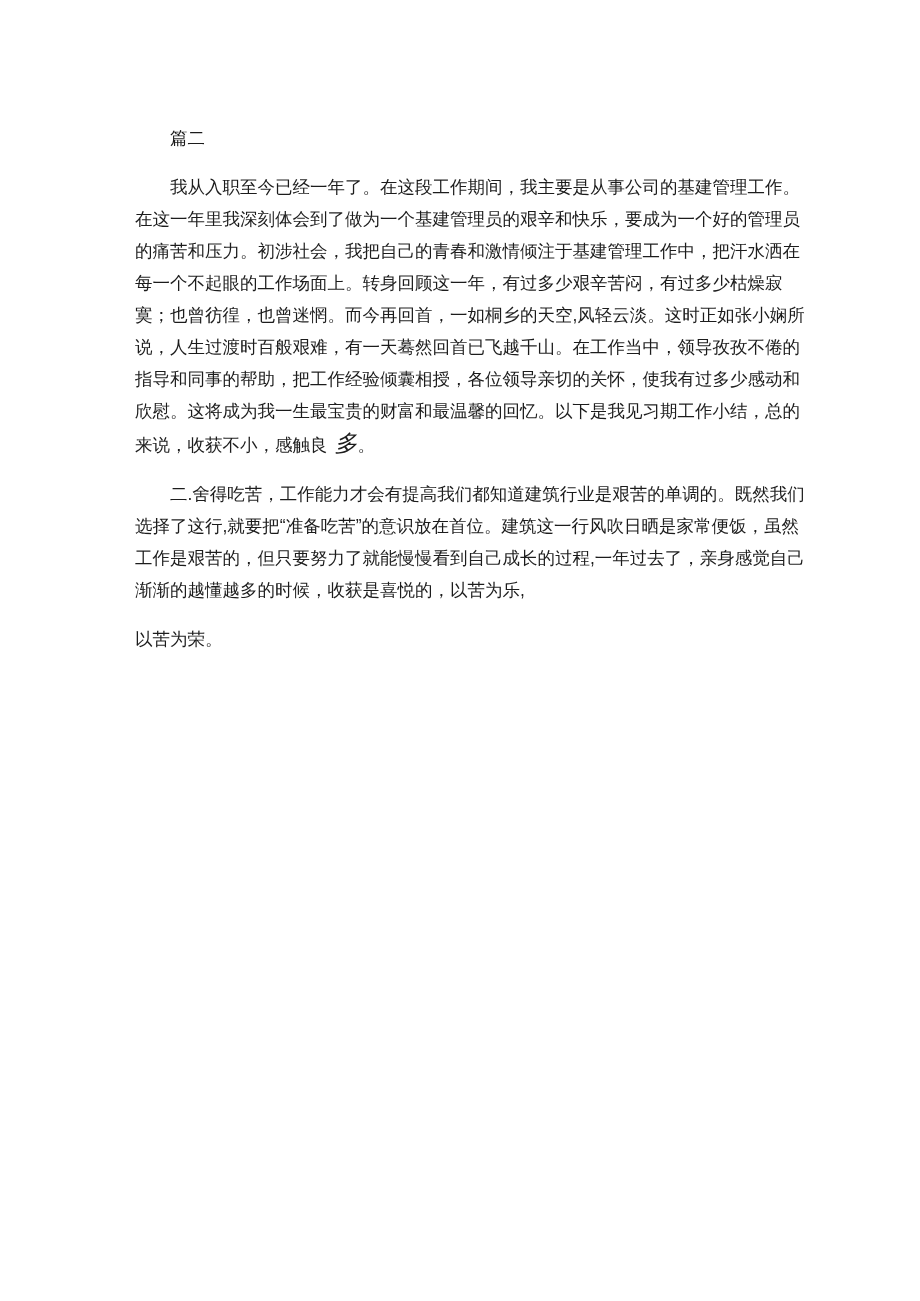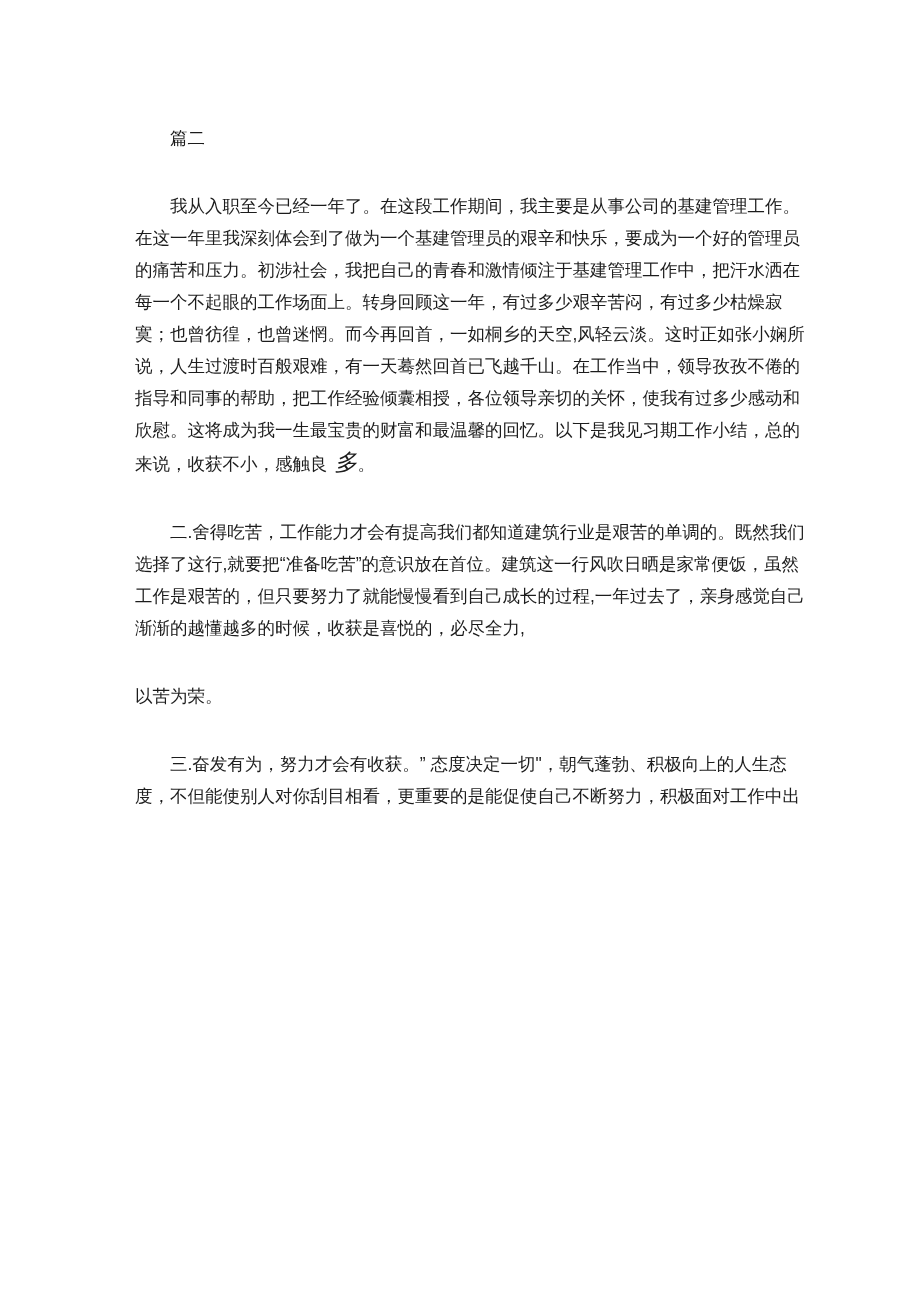--- a/index.html
+++ b/index.html
@@ -14,21 +14,21 @@
     overflow: hidden;
   }
   .page {
     box-sizing: border-box;
     width: 920px;
     height: 1301px;
     background: #ffffff;
     padding: 122px 105px 0 135px;
   }
   .para {
-    margin: 36px 0;
+    margin: 17px 0;
     font-size: 17.5px;
     line-height: 32px;
     color: #1c1c1c;
     text-indent: 2em;
     text-align: left;
     letter-spacing: 0;
   }
   .para.first {
     margin-top: 0;
   }
@@ -47,19 +47,18 @@
 <body>
 
 <div class="page">
 
   <p class="para first">篇二</p>
 
   <p class="para"><span>我从入职至今已经一年了。在这段工作期间，我主要是从事公司的基建管理工作。在这一年里我深刻体会到了做为一个基建管理员的艰辛和快乐，要成为一个好的管理员的痛苦和压力。初涉社会，我把自己的青春和激情倾注于基建管理工作中，把汗水洒在每一个不起眼的工作场面上。转身回顾这一年，有过多少艰辛苦闷，有过多少枯燥寂寞；也曾彷徨，也曾迷惘。而今再回首，一如桐乡的天空,风轻云淡。这时正如张小娴所说，人生过渡时百般艰难，有一天蓦然回首已飞越千山。在工作当中，领导孜孜不倦的指导和同事的帮助，把工作经验倾囊相授，各位领导亲切的关怀，使我有过多少感动和欣慰。这将成为我一生最宝贵的财富和最温馨的回忆。以下是我见习期工作小结，总的来说，收获不小，感触良</span><span class="script-char">多</span><span>。</span></p>
 
 
 
-  <p class="para">二.舍得吃苦，工作能力才会有提高我们都知道建筑行业是艰苦的单调的。既然我们选择了这行,就要把“准备吃苦”的意识放在首位。建筑这一行风吹日晒是家常便饭，虽然工作是艰苦的，但只要努力了就能慢慢看到自己成长的过程,一年过去了，亲身感觉自己渐渐的越懂越多的时候，收获是喜悦的，必尽全力,</p>
+  <p class="para">二.舍得吃苦，工作能力才会有提高我们都知道建筑行业是艰苦的单调的。既然我们选择了这行,就要把“准备吃苦”的意识放在首位。建筑这一行风吹日晒是家常便饭，虽然工作是艰苦的，但只要努力了就能慢慢看到自己成长的过程,一年过去了，亲身感觉自己渐渐的越懂越多的时候，收获是喜悦的，以苦为乐,</p>
 
   <p class="para no-indent">以苦为荣。</p>
 
-  <p class="para">三.奋发有为，努力才会有收获。” 态度决定一切"，朝气蓬勃、积极向上的人生态度，不但能使别人对你刮目相看，更重要的是能促使自己不断努力，积极面对工作中出</p>
 
 </div>
 
 </body></html>

